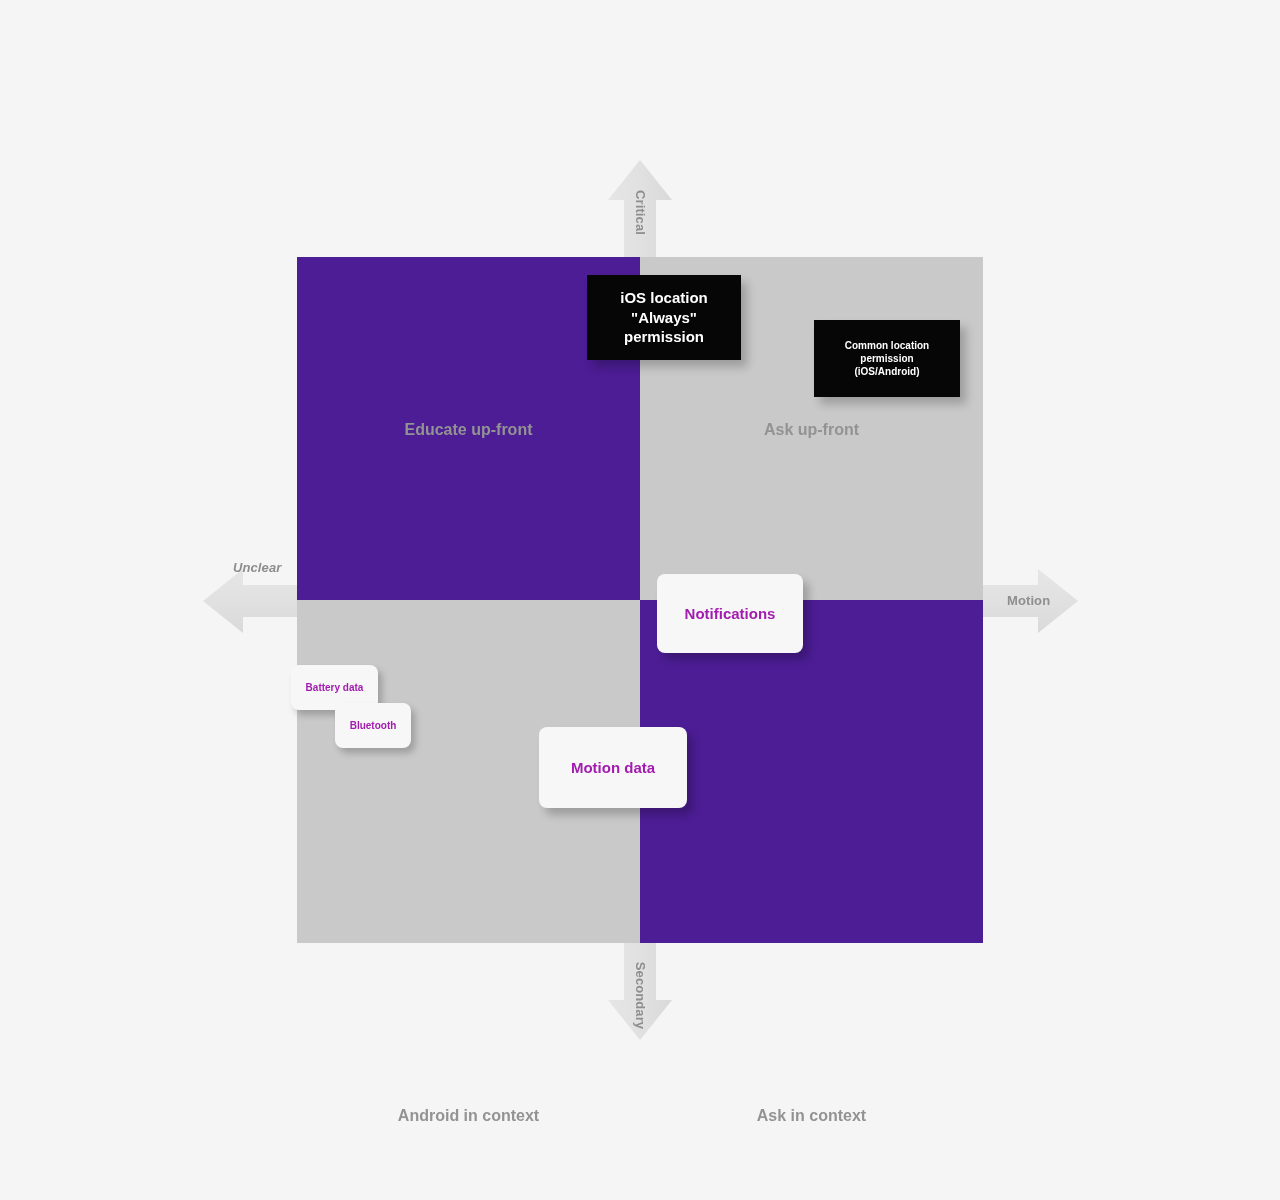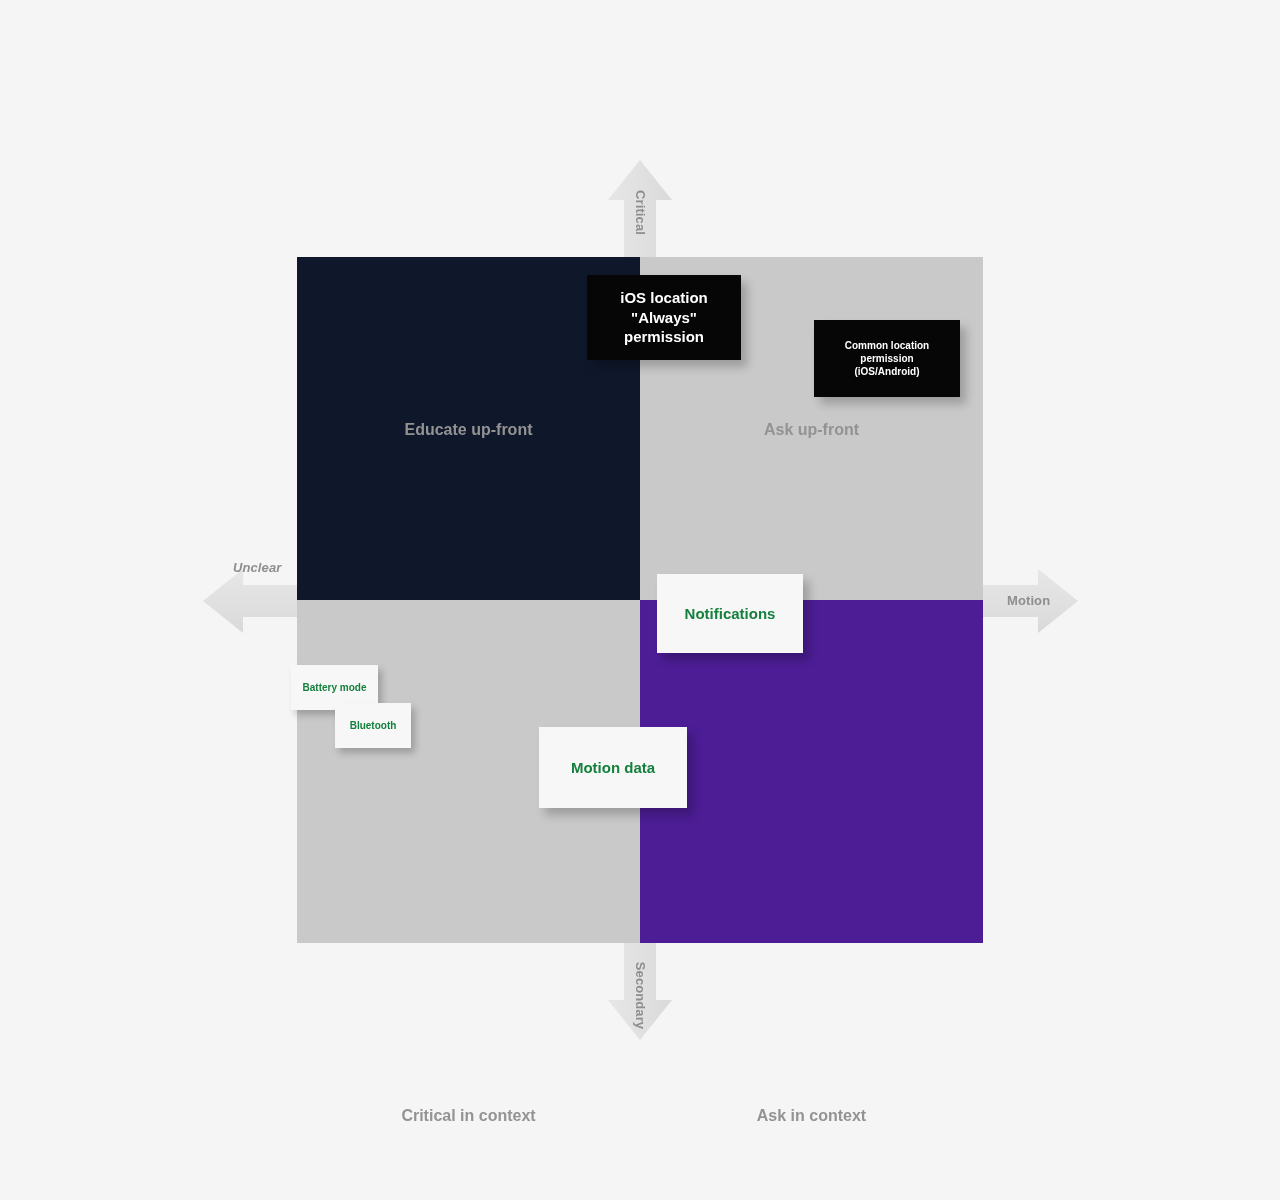--- a/index.html
+++ b/index.html
@@ -50,21 +50,21 @@
     left: 297px;
     top: 257px;
     width: 686px;
     height: 686px;
     display: grid;
     grid-template-columns: 343px 343px;
     grid-template-rows: 343px 343px;
     z-index: 2;
   }
   .quadrant { position: relative; }
-  .q-tl { background: #0f172a; }
+  .q-tl { background: #4c1d95; }
   .q-tr { background: #c9c9c9; }
   .q-bl { background: #c9c9c9; }
   .q-br { background: #4c1d95; }
 
   .q-label {
     position: absolute;
     left: 0;
     width: 100%;
     text-align: center;
     font-size: 16px;
@@ -81,21 +81,22 @@
     display: flex;
     align-items: center;
     justify-content: center;
     text-align: center;
     line-height: 1.32;
     z-index: 6;
     box-shadow: 6px 7px 9px rgba(0,0,0,0.22);
   }
   .card.light {
     background: #f7f7f7;
-    color: #15803d;
+    color: #a21caf;
+    border-radius: 8px;
   }
   .card.dark {
     background: #060606;
     color: #ffffff;
   }
 
   #card-ios-location {
     left: 563px; top: 275px;
     width: 154px; height: 85px;
     font-size: 15px; font-weight: 700; margin-left: 24px;
@@ -169,21 +170,21 @@
 
     <div class="quadrant q-tl">
       <div class="q-label">Educate up-front</div>
     </div>
 
     <div class="quadrant q-tr">
       <div class="q-label">Ask up-front</div>
     </div>
 
     <div class="quadrant q-bl">
-      <div class="q-label">Critical in context</div>
+      <div class="q-label">Android in context</div>
     </div>
 
     <div class="quadrant q-br">
       <div class="q-label">Ask in context</div>
     </div>
   </div>
 
   <div class="card dark" id="card-ios-location">
     <span>iOS location<br>"Always"<br>permission</span>
   </div>
@@ -194,20 +195,20 @@
 
   <div class="card light" id="card-notifications">
     <span>Notifications</span>
   </div>
 
   <div class="card light" id="card-motion-data">
     <span>Motion data</span>
   </div>
 
   <div class="card light" id="card-battery-mode">
-    <span>Battery mode</span>
+    <span>Battery data</span>
   </div>
 
   <div class="card light" id="card-bluetooth">
     <span>Bluetooth</span>
   </div>
 
 </div>
 
 </body></html>

